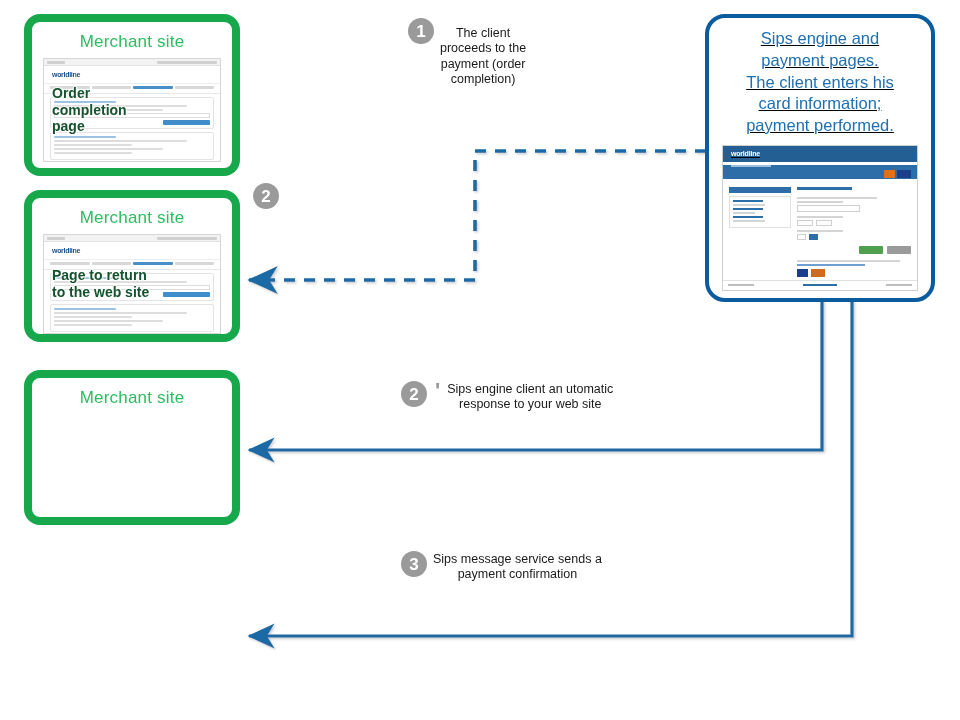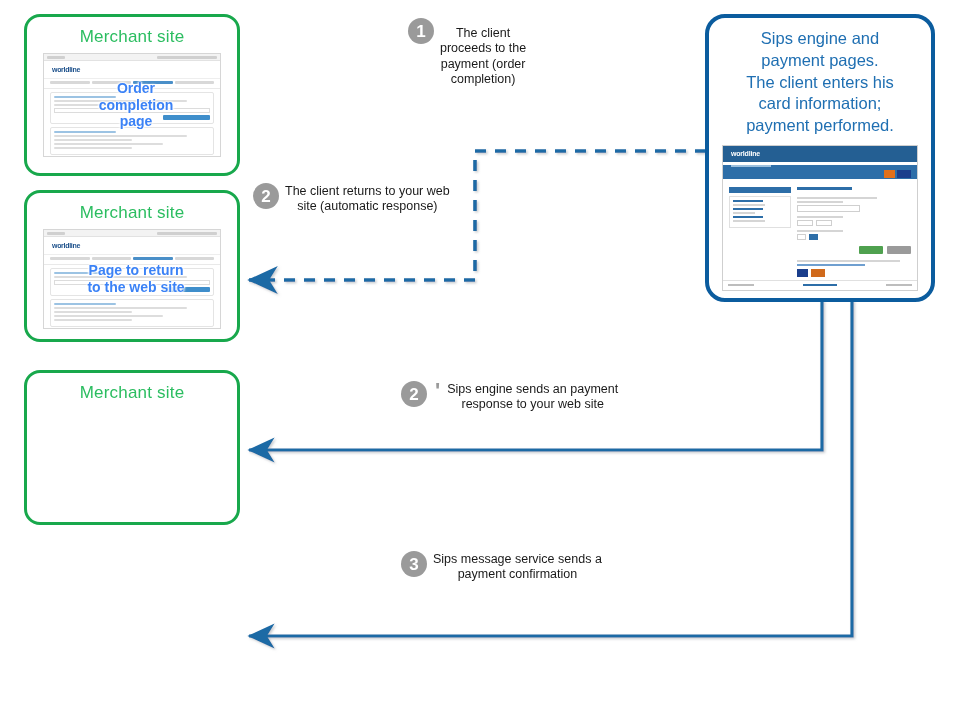--- a/index.html
+++ b/index.html
@@ -21,21 +21,21 @@
     position: absolute; left: 0; top: 0;
     width: 960px; height: 720px;
     pointer-events: none;
   }
 
   
   .node {
     position: absolute;
     background: #ffffff;
     border-radius: 16px;
-    border: 3px solid #ec4899;
+    border: 8px solid #ec4899;
   }
   .node.green  { border-color: #18a84c; }
   .node.orange { border-color: #f59331; }
   .node.blue   { border-color: #0b5c9e; border-width: 4px; border-radius: 20px; }
 
   .node-title {
     text-align: center;
     font-size: 17px;
     letter-spacing: .2px;
     margin-top: 10px;
@@ -91,22 +91,21 @@
   .thumb .tb-line.w50 { width: 50%; }
   .thumb .tb-line.w85 { width: 85%; }
   .thumb .tb-field { height: 5px; border: 1px solid #dcdcdc; background:#fff; margin-bottom: 2px; }
   .thumb .tb-btn {
     height: 5px; width: 30%; background: #3f8ecb; border-radius: 1px; margin-left: auto;
   }
 
   .thumb-overlay {
     position: absolute; left: 8px; right: 0; top: 50%;
     transform: translateY(-50%);
-    text-align: center;
-    color: #3b82f6;
+    color: #14532d;
     font-weight: bold;
     font-size: 14px;
     line-height: 1.18;
     white-space: pre-line;
     text-shadow: 0 0 2px #fff, 0 0 3px #fff, 1px 0 2px #fff, -1px 0 2px #fff;
   }
 
   
   .sipsthumb { position: relative; width: 196px; height: 146px; border: 1px solid #cfcfcf; background: #fff; margin: 8px auto 0; overflow:hidden;}
   .sipsthumb .st-head { height: 16px; background: #245f93; display:flex; align-items:center; padding-left:8px;}
@@ -279,21 +278,21 @@
       <div class="thumb-overlay">Page to return
 to the web site</div>
     </div>
   </div>
 
   <div class="node green" style="left:24px; top:370px; width:216px; height:155px;">
     <div class="node-title">Merchant site</div>
   </div>
 
 
-  <div class="node blue" style="left:705px; top:14px; width:230px; height:288px;">
+  <div class="node blue" style="left:705px; top:14px; width:230px; height:288px;text-decoration:underline;">
     <div class="blue-caption">Sips engine and
 payment pages.
 The client enters his
 card information;
 payment performed.</div>
 
     <div class="sipsthumb">
       <div class="st-head">
         <span>worldline</span>
       </div>
@@ -355,28 +354,26 @@
   <div class="step" style="left:408px; top:18px; width:170px;">
     <div class="badge">1</div>
     <div class="step-text top">The client
 proceeds to the
 payment (order
 completion)</div>
   </div>
 
   <div class="step" style="left:253px; top:183px; width:215px;">
     <div class="badge">2</div>
-    <div class="step-text">The client returns to your web
-site (automatic response)</div>
   </div>
 
   <div class="step" style="left:401px; top:381px; width:250px;">
     <div class="badge">2</div>
     <div class="prime">'</div>
-    <div class="step-text">Sips engine sends an payment
+    <div class="step-text">Sips engine client an utomatic
 response to your web site</div>
   </div>
 
   <div class="step" style="left:401px; top:551px; width:245px;">
     <div class="badge">3</div>
     <div class="step-text">Sips message service sends a
 payment confirmation</div>
   </div>
 
 </div>

